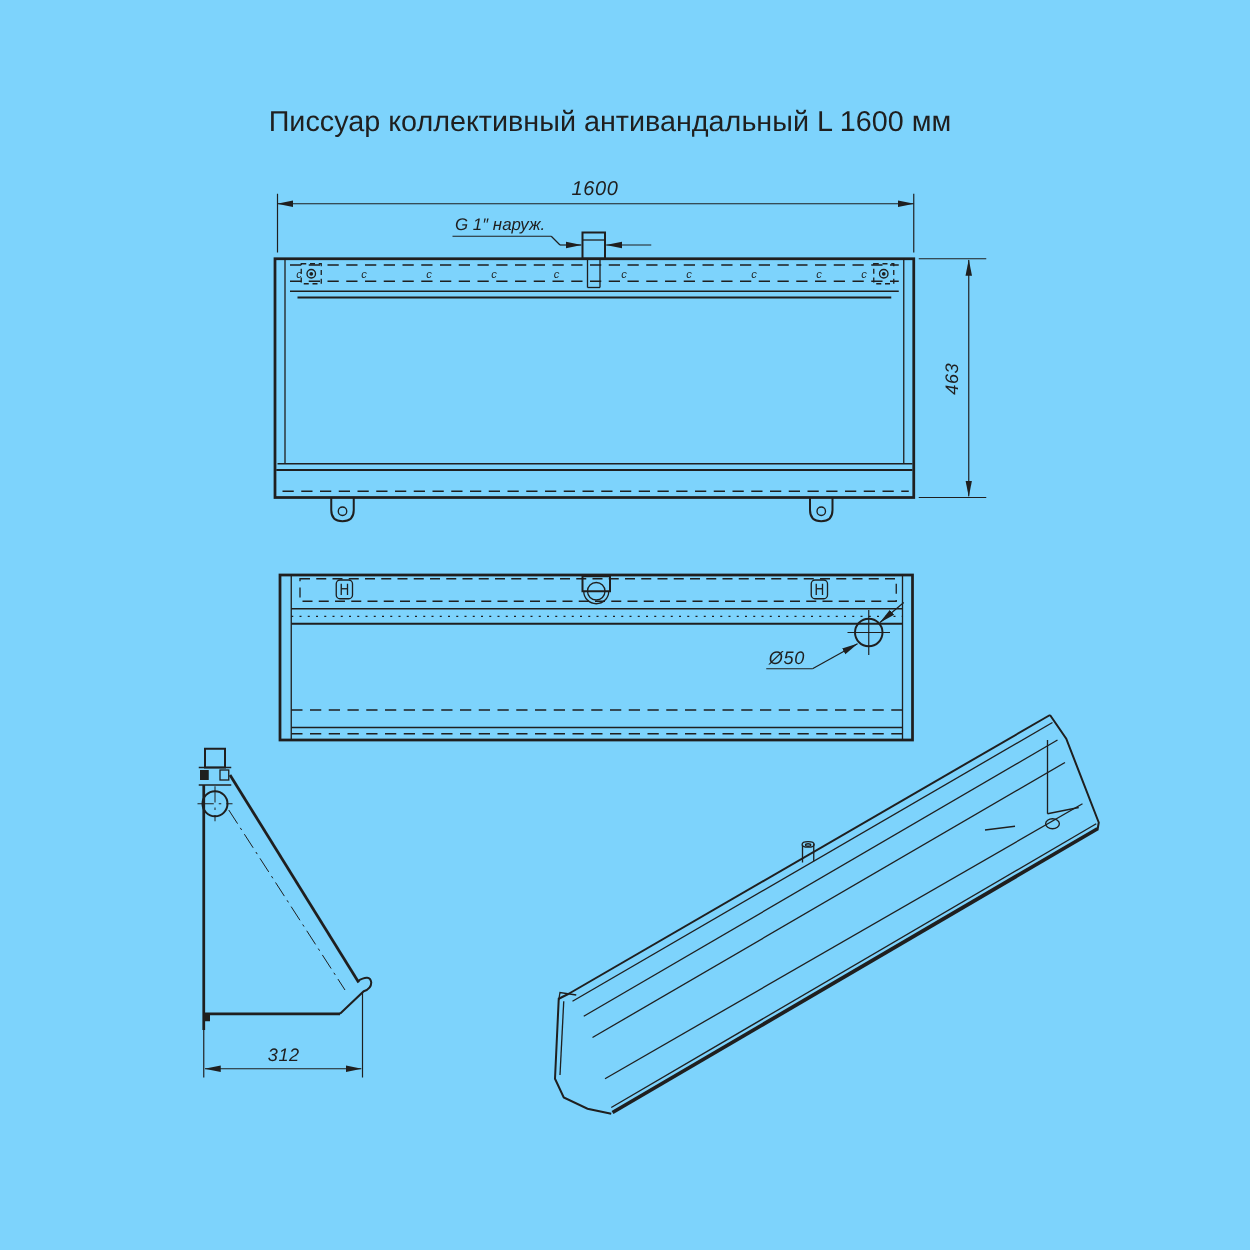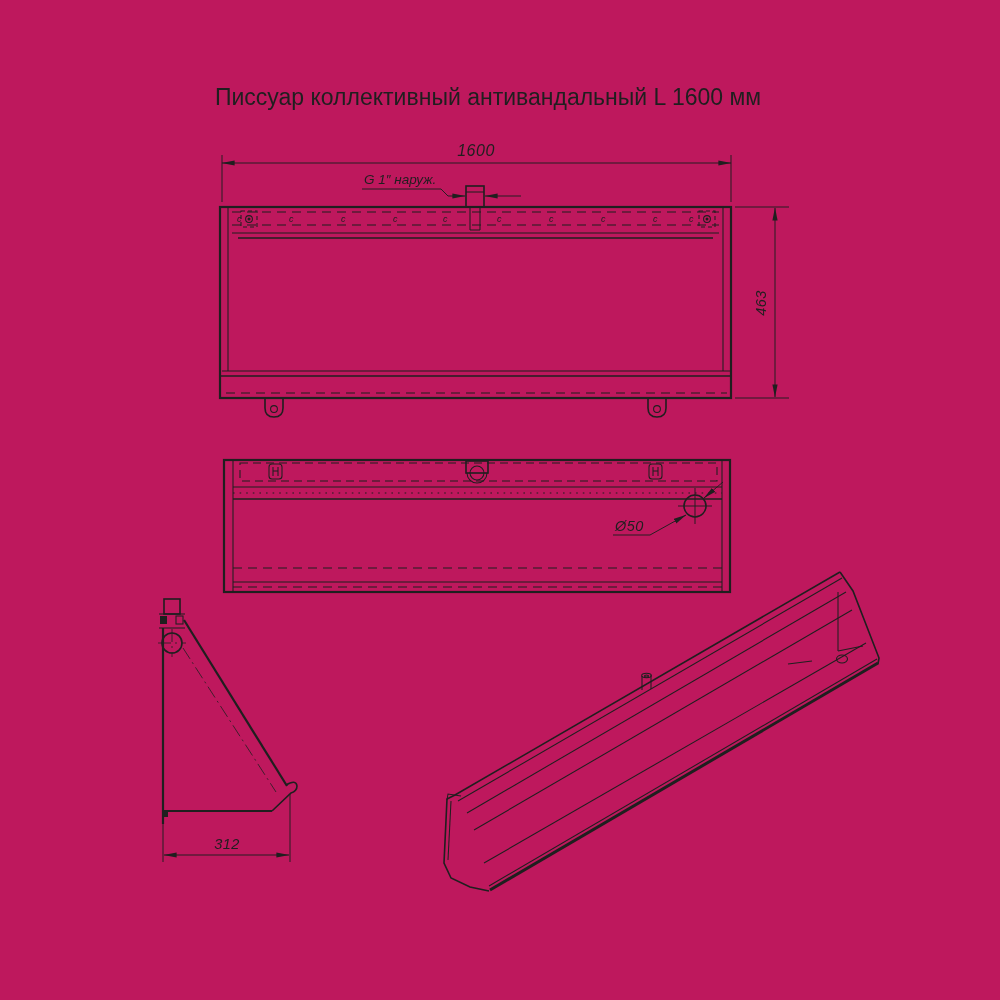--- a/index.html
+++ b/index.html
@@ -1,17 +1,17 @@
 <!DOCTYPE html>
 <html><head>
 <meta charset="utf-8">
 <style>
   :root{ --ln:#1f1f1f; }
   html,body{ margin:0; padding:0; background:#ffffff; }
-  .stage{ width:1000px; height:1000px; position:relative; background:#be185d; overflow:hidden; }
+  .stage{ width:1000px; height:1000px; position:relative; background:#7dd3fc; overflow:hidden; }
   svg{ display:block; }
   .ol  { fill:none; stroke:var(--ln); stroke-width:2.2; stroke-linejoin:miter; }
   .md  { fill:none; stroke:var(--ln); stroke-width:1.6; }
   .th  { fill:none; stroke:var(--ln); stroke-width:1.05; }
   .hl  { fill:none; stroke:var(--ln); stroke-width:1.05; stroke-dasharray:9 6; }
   .dot { fill:none; stroke:var(--ln); stroke-width:1;   stroke-dasharray:1.6 5; }
   .cl  { fill:none; stroke:var(--ln); stroke-width:.8;  stroke-dasharray:13 4 2 4; }
   .dim { fill:none; stroke:var(--ln); stroke-width:.95; }
   .thk { fill:none; stroke:var(--ln); stroke-width:3; }
   .fil { fill:var(--ln); stroke:none; }

